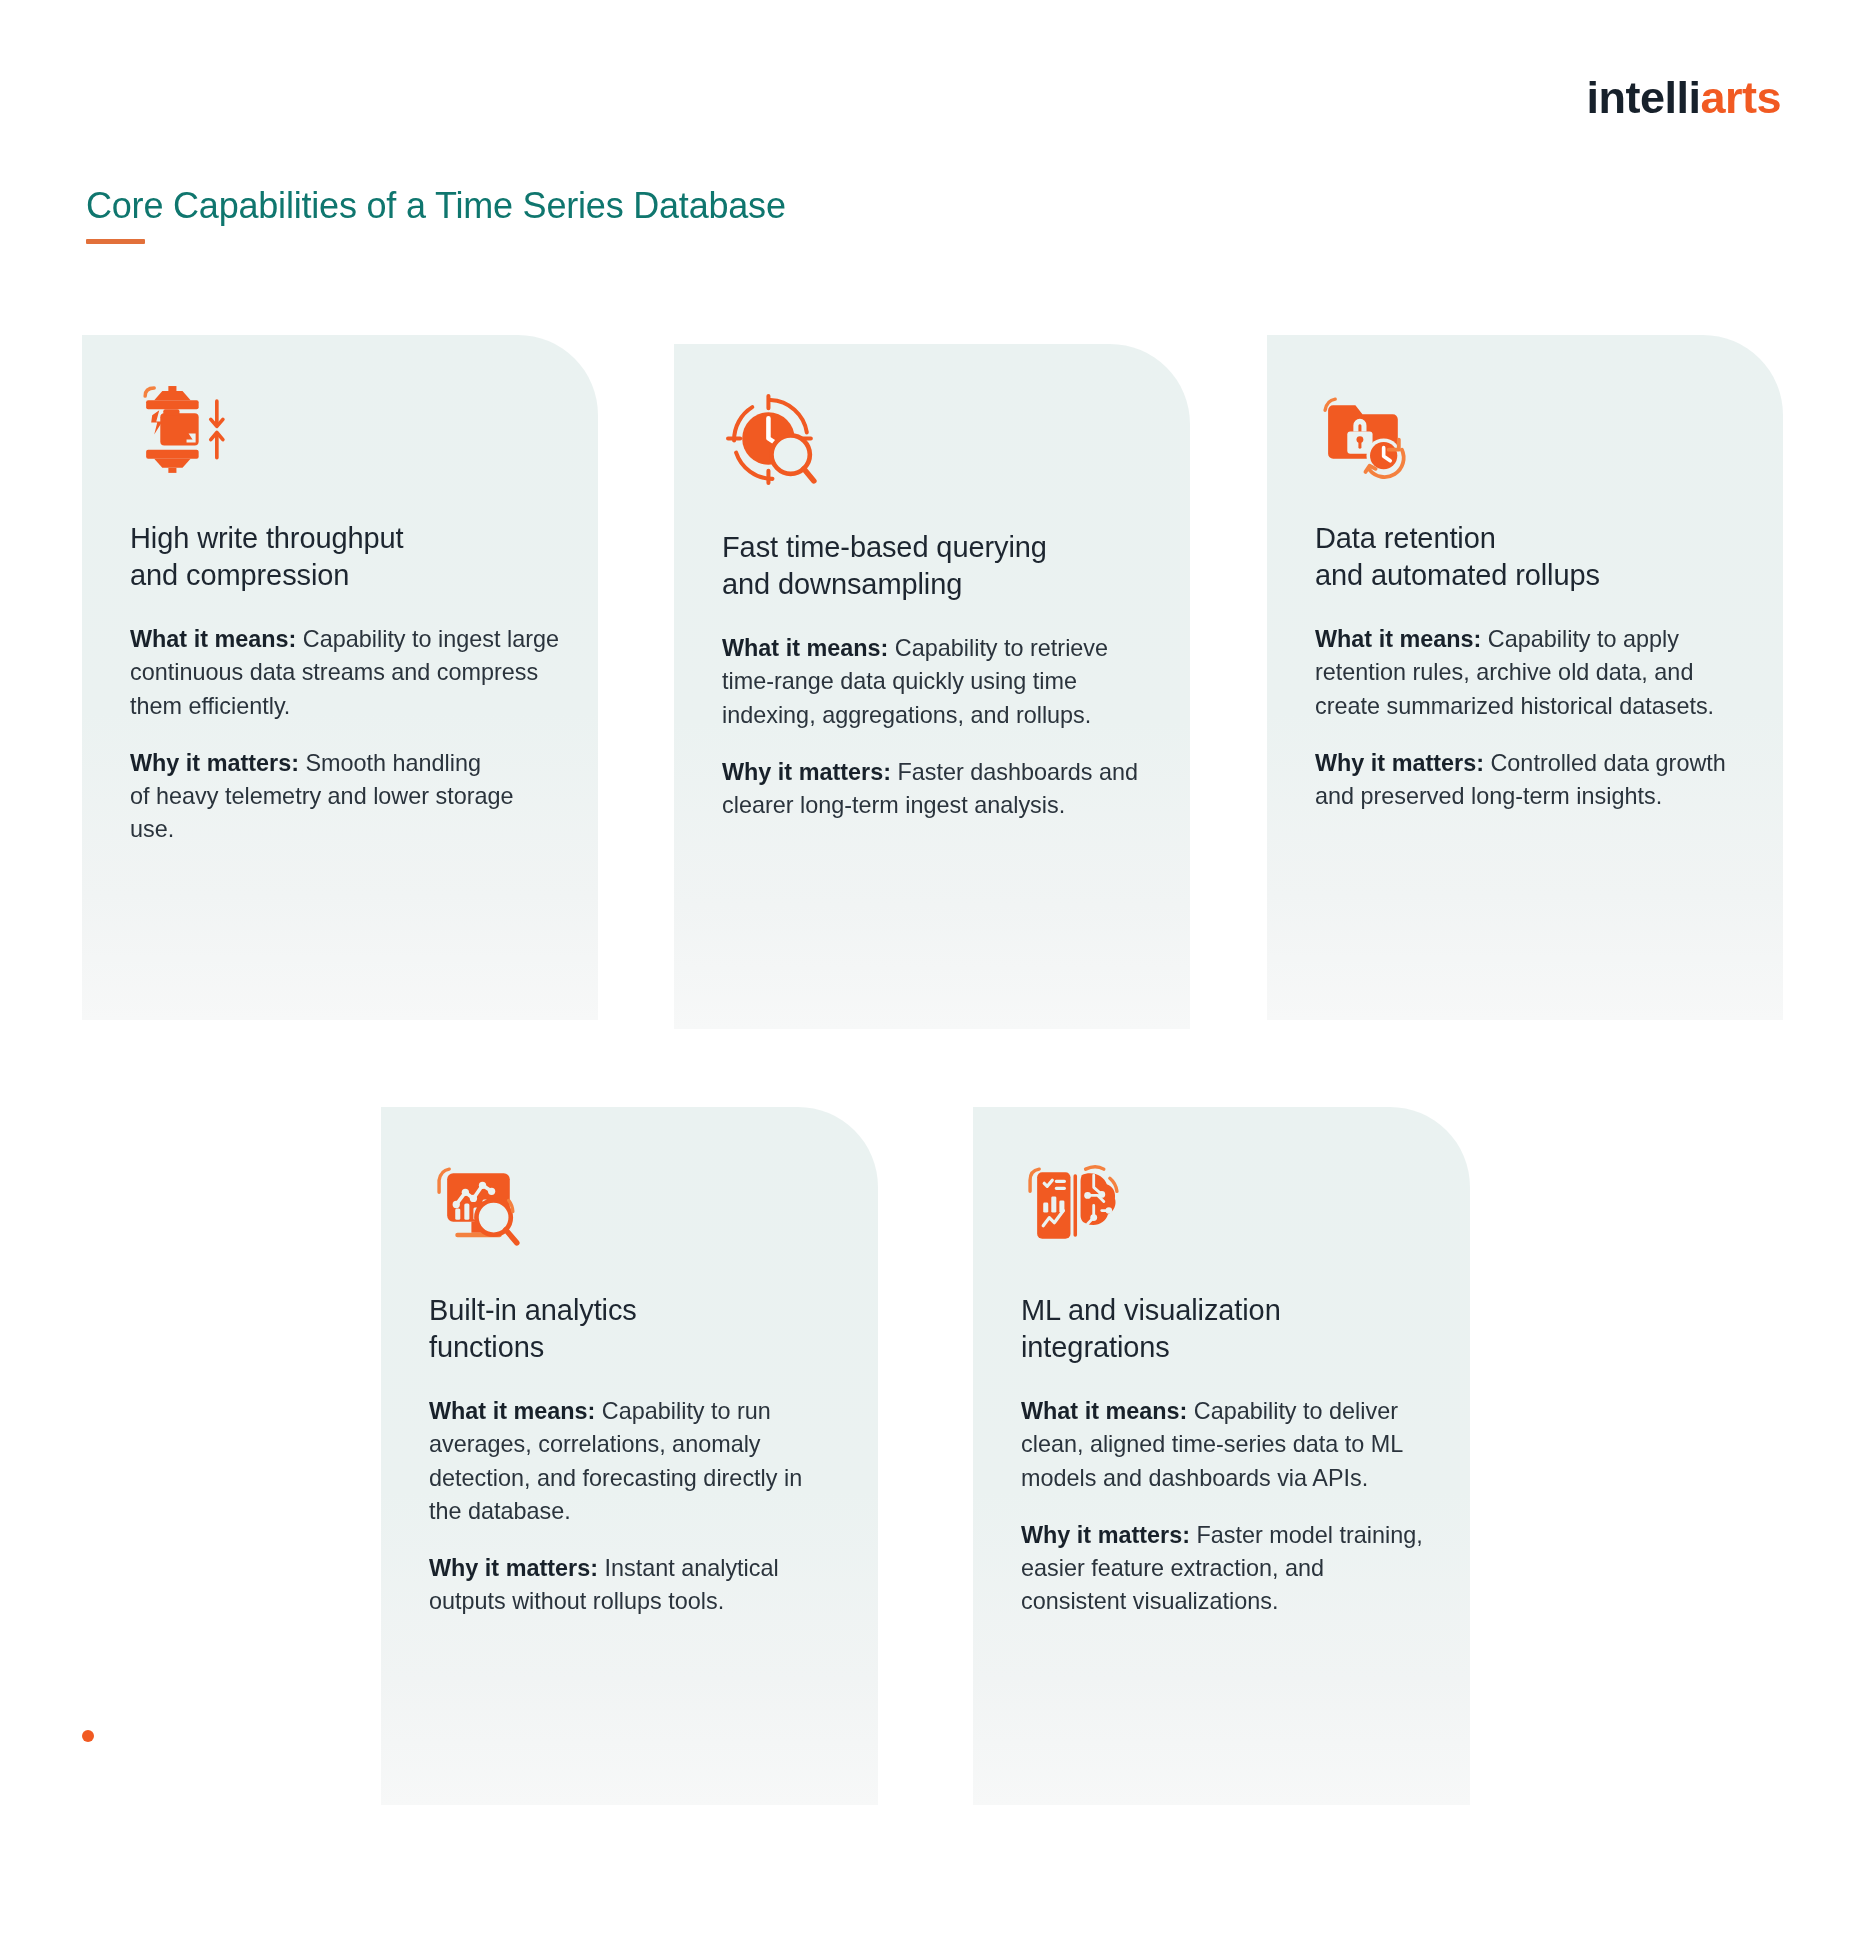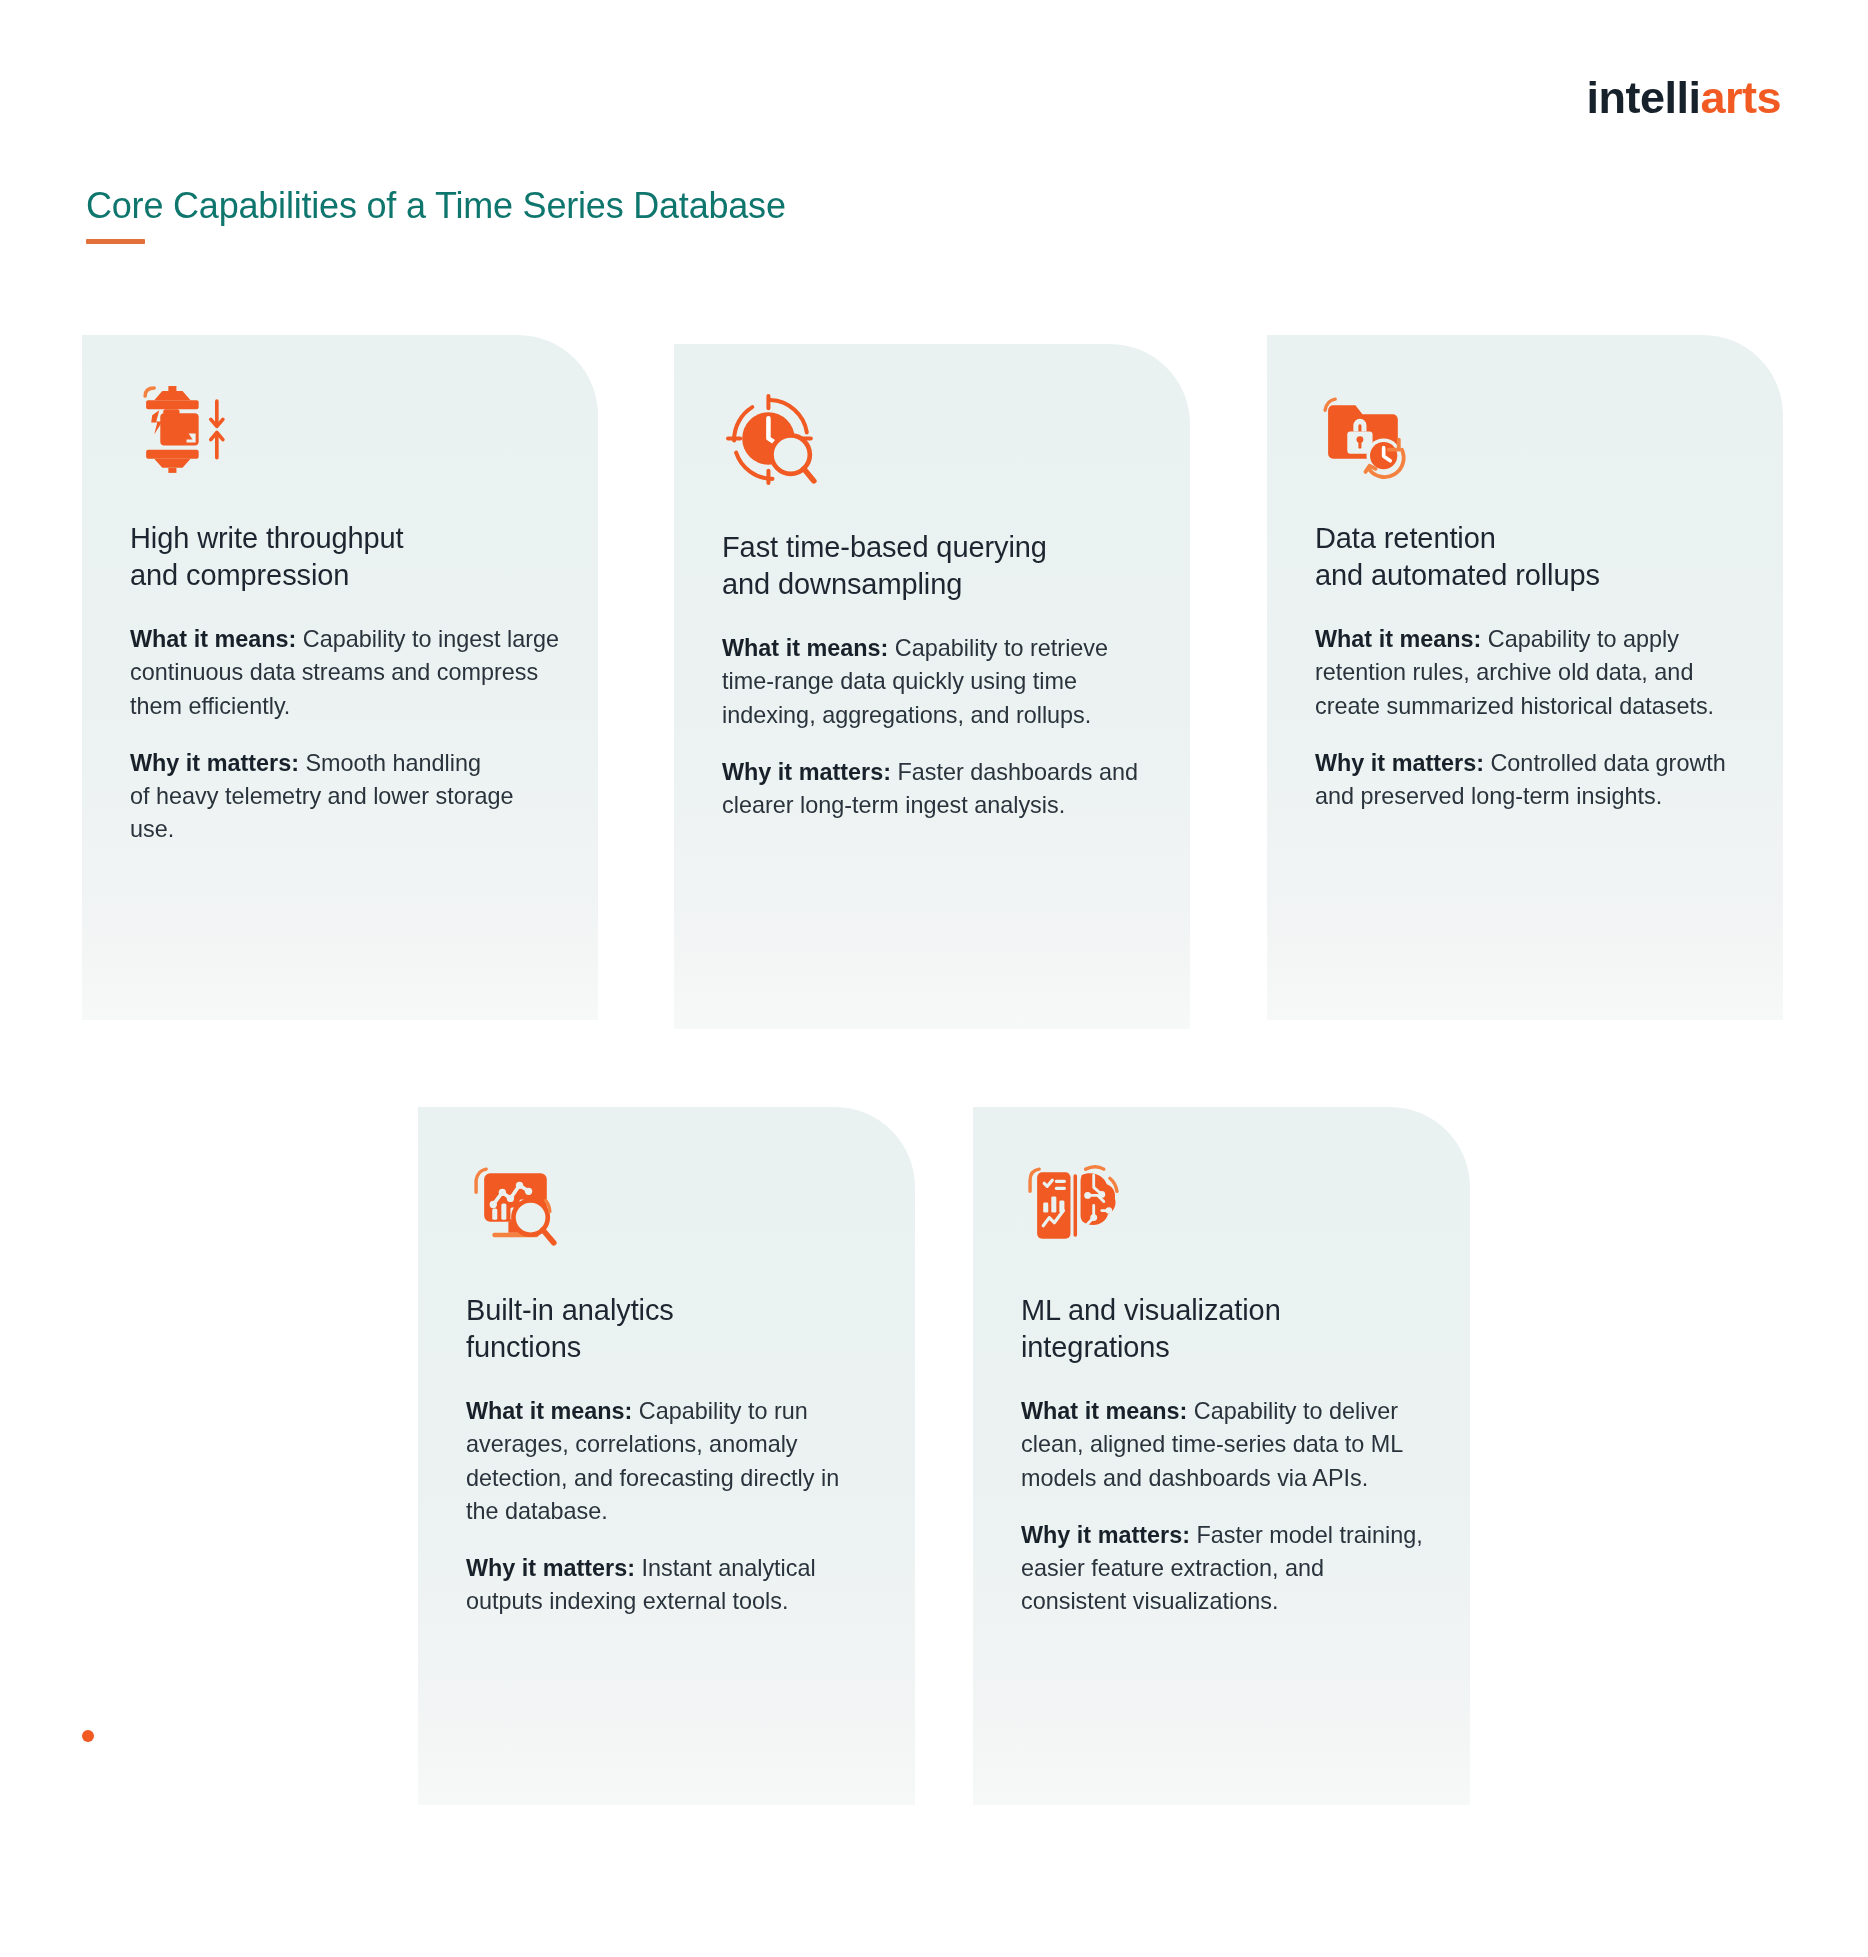--- a/index.html
+++ b/index.html
@@ -100,21 +100,21 @@
     white-space: pre-line;
   }
   .card-para:last-child { margin-bottom: 0; }
   .card-para b { font-weight: 700; color: #18212a; }
 
   
   #card-1 { left: 82px;   top: 335px;  width: 516px; height: 685px; padding-left: 27px; }
   #card-2 { left: 674px;  top: 344px;  width: 516px; height: 685px; text-decoration: underline; }
   #card-3 { left: 1267px; top: 335px;  width: 516px; height: 685px; padding-left: 40px; }
   
-  #card-4 { left: 418px;  top: 1107px; width: 497px; height: 698px; }
+  #card-4 { left: 381px;  top: 1107px; width: 497px; height: 698px; }
   #card-5 { left: 973px; top: 1107px; width: 497px; height: 698px; }
 
   
   .corner-dot {
     position: absolute;
     left: 82px;
     top: 1730px;
     width: 12.4px;
     height: 12.4px;
     border-radius: 50%;
@@ -238,21 +238,21 @@
           <rect x="40" y="66" width="14" height="11" fill="#F15A22"></rect>
           <rect x="24" y="77" width="46" height="4.5" rx="2.2" fill="#F4813F"></rect>
           <circle cx="62" cy="62" r="17" fill="#eaf2f1" stroke="#F15A22" stroke-width="4.6"></circle>
           <path d="M74 74l11 13" stroke="#F15A22" stroke-width="5.4" stroke-linecap="round" fill="none"></path>
           <path d="M77 45a19 19 0 0 1 4 11" fill="none" stroke="#F4813F" stroke-width="3.4" stroke-linecap="round"></path>
         </svg>
       </div>
       <div class="card-title">Built-in analytics
 functions</div>
       <p class="card-para"><b>What it means:</b><span> Capability to run averages, correlations, anomaly detection, and forecasting directly in the database.</span></p>
-      <p class="card-para"><b>Why it matters:</b><span> Instant analytical outputs indexing external tools.</span></p>
+      <p class="card-para"><b>Why it matters:</b><span> Instant analytical outputs without rollups tools.</span></p>
     </div>
   </div>
 
   <div class="card" id="card-5">
     <div class="card-inner">
       <div class="card-icon">
         <svg viewBox="0 0 100 100" xmlns="http://www.w3.org/2000/svg">
           <path d="M16 14c-6 1-9 5-9 11v11" fill="none" stroke="#F4813F" stroke-width="3.4" stroke-linecap="round"></path>
           <rect x="14" y="17" width="33" height="66" rx="5" fill="#F15A22"></rect>
           <g fill="none" stroke="#eaf2f1" stroke-width="3.2" stroke-linecap="round" stroke-linejoin="round">

